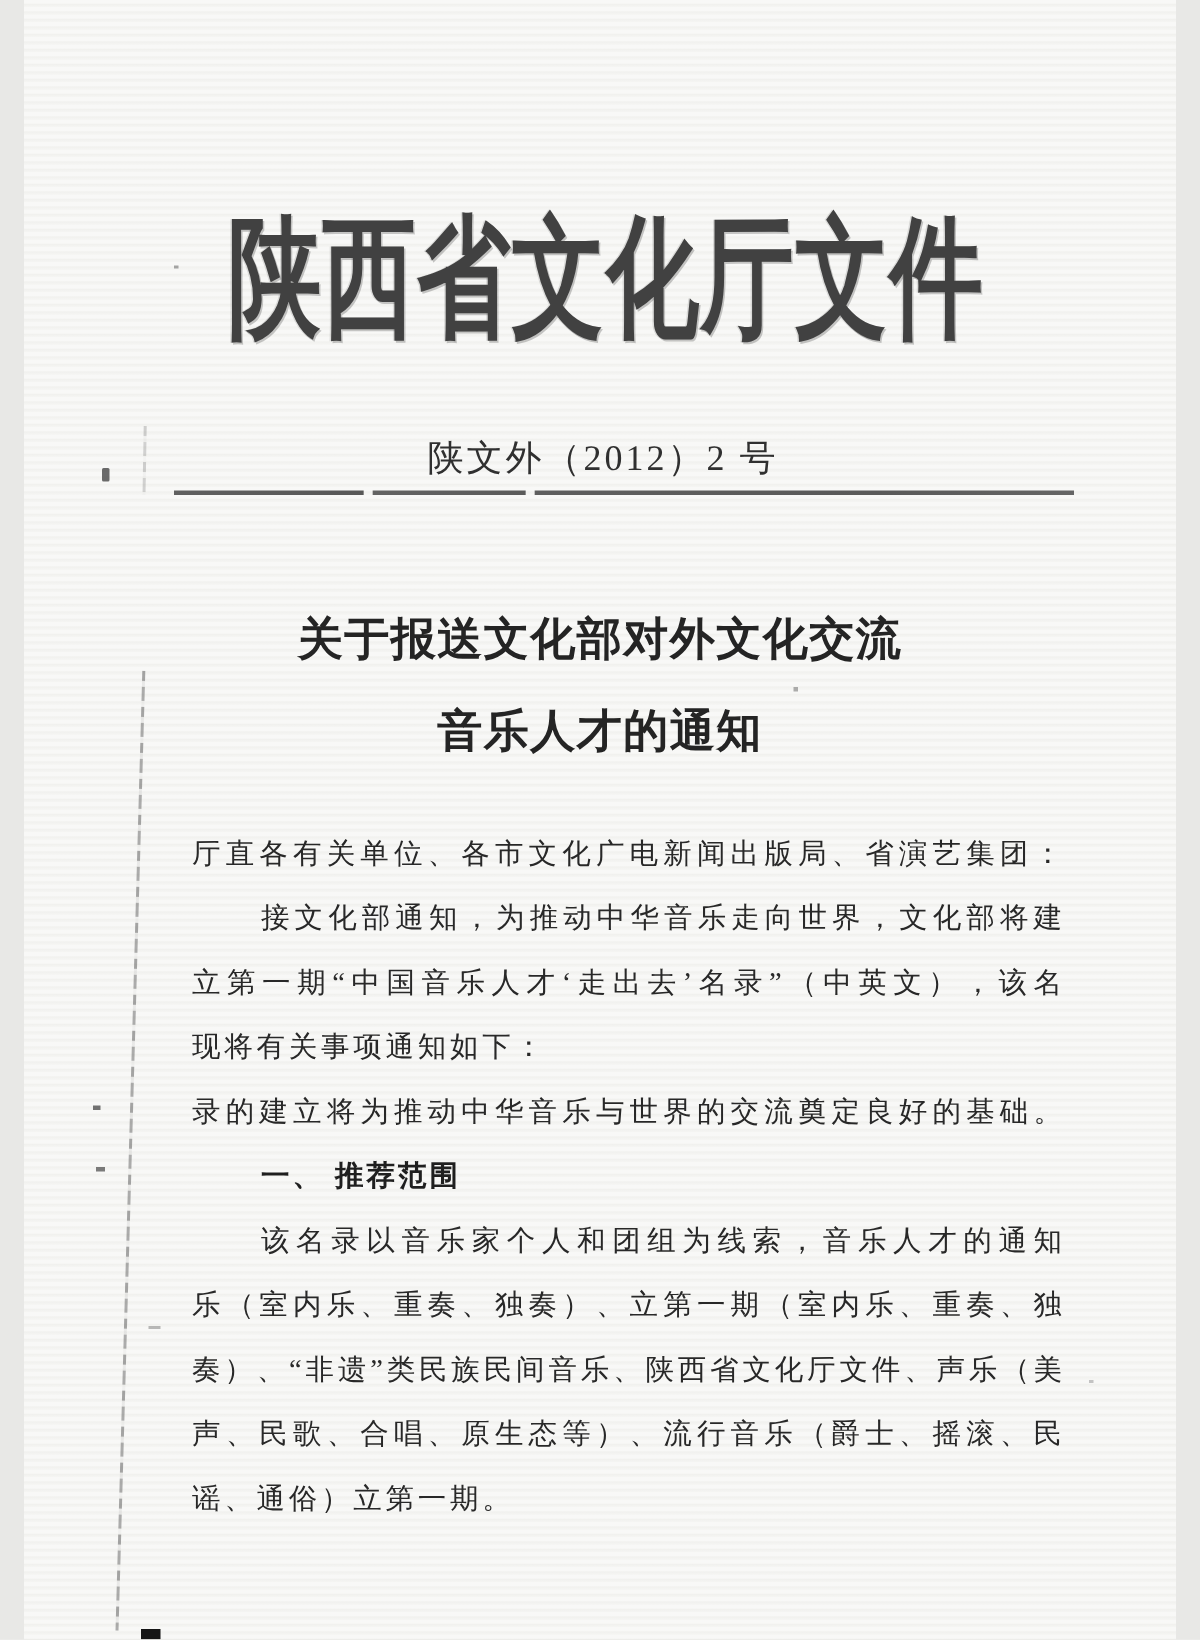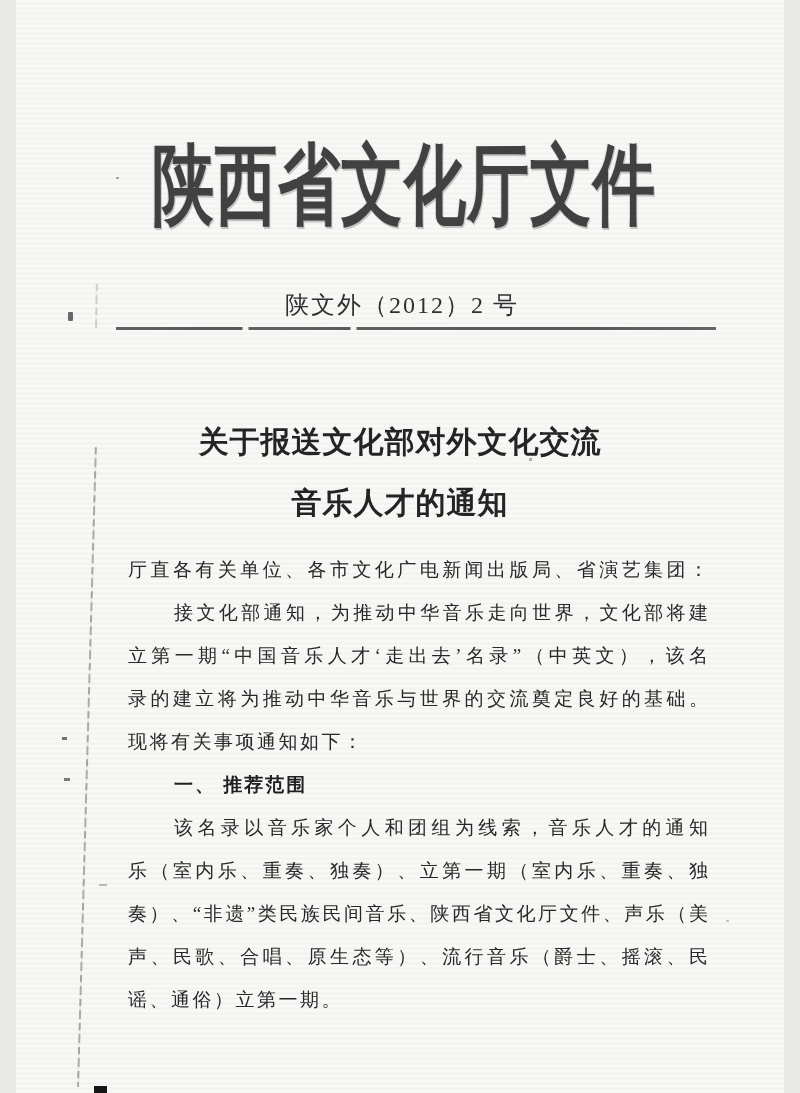--- a/index.html
+++ b/index.html
@@ -63,21 +63,21 @@
       #4a4a4a 133px, #414141 234px,
       rgba(0,0,0,0) 235px, rgba(0,0,0,0) 240px,
       #454545 241px, #3f3f3f 470px, #4d4d4d 600px);
     opacity: .85;
     filter: blur(0.25px);
   }
 
   
   .subject {
     position: absolute;
-    top: 411px; left: 0;
+    top: 396px; left: 0;
     width: 100%;
     text-align: center;
     font-weight: bold;
     font-size: 30px;
     letter-spacing: 1px;
     line-height: 61px;
     color: #242424;
     filter: blur(0.2px);
   }
 
@@ -153,22 +153,22 @@
 
   <div class="subject">
     <div>关于报送文化部对外文化交流</div>
     <div>音乐人才的通知</div>
   </div>
 
   <div class="body-text">
     <div class="line">厅直各有关单位、各市文化广电新闻出版局、省演艺集团：</div>
     <div class="line indent">接文化部通知，为推动中华音乐走向世界，文化部将建</div>
     <div class="line">立第一期“中国音乐人才‘走出去’名录”（中英文），该名</div>
+    <div class="line short">现将有关事项通知如下：</div>
     <div class="line">录的建立将为推动中华音乐与世界的交流奠定良好的基础。</div>
-    <div class="line short">现将有关事项通知如下：</div>
     <div class="line indent short heading">一、 推荐范围</div>
     <div class="line indent">该名录以音乐家个人和团组为线索，音乐人才的通知</div>
     <div class="line">乐（室内乐、重奏、独奏）、立第一期（室内乐、重奏、独</div>
     <div class="line">奏）、“非遗”类民族民间音乐、陕西省文化厅文件、声乐（美</div>
     <div class="line">声、民歌、合唱、原生态等）、流行音乐（爵士、摇滚、民</div>
     <div class="line short">谣、通俗）立第一期。</div>
   </div>
 
   <div class="artifact fold-line"></div>
   <div class="artifact fold-line upper"></div>

